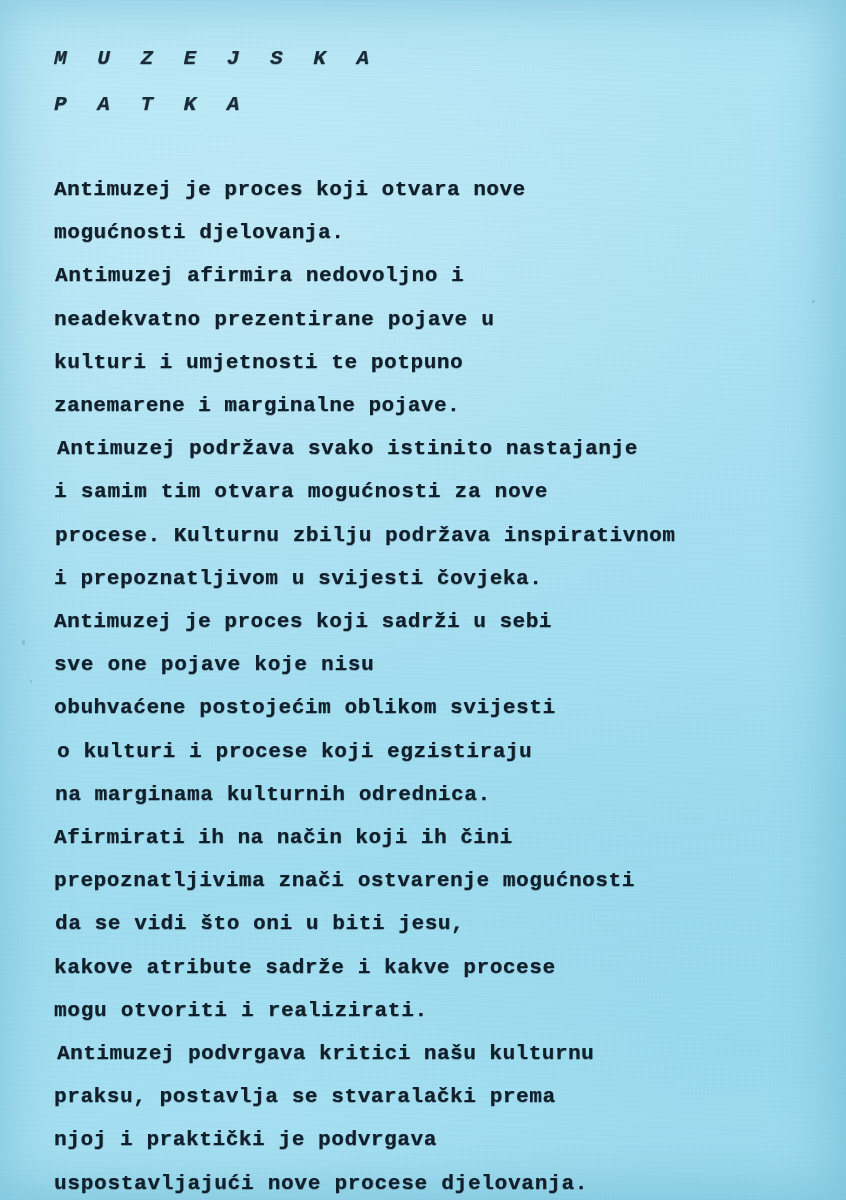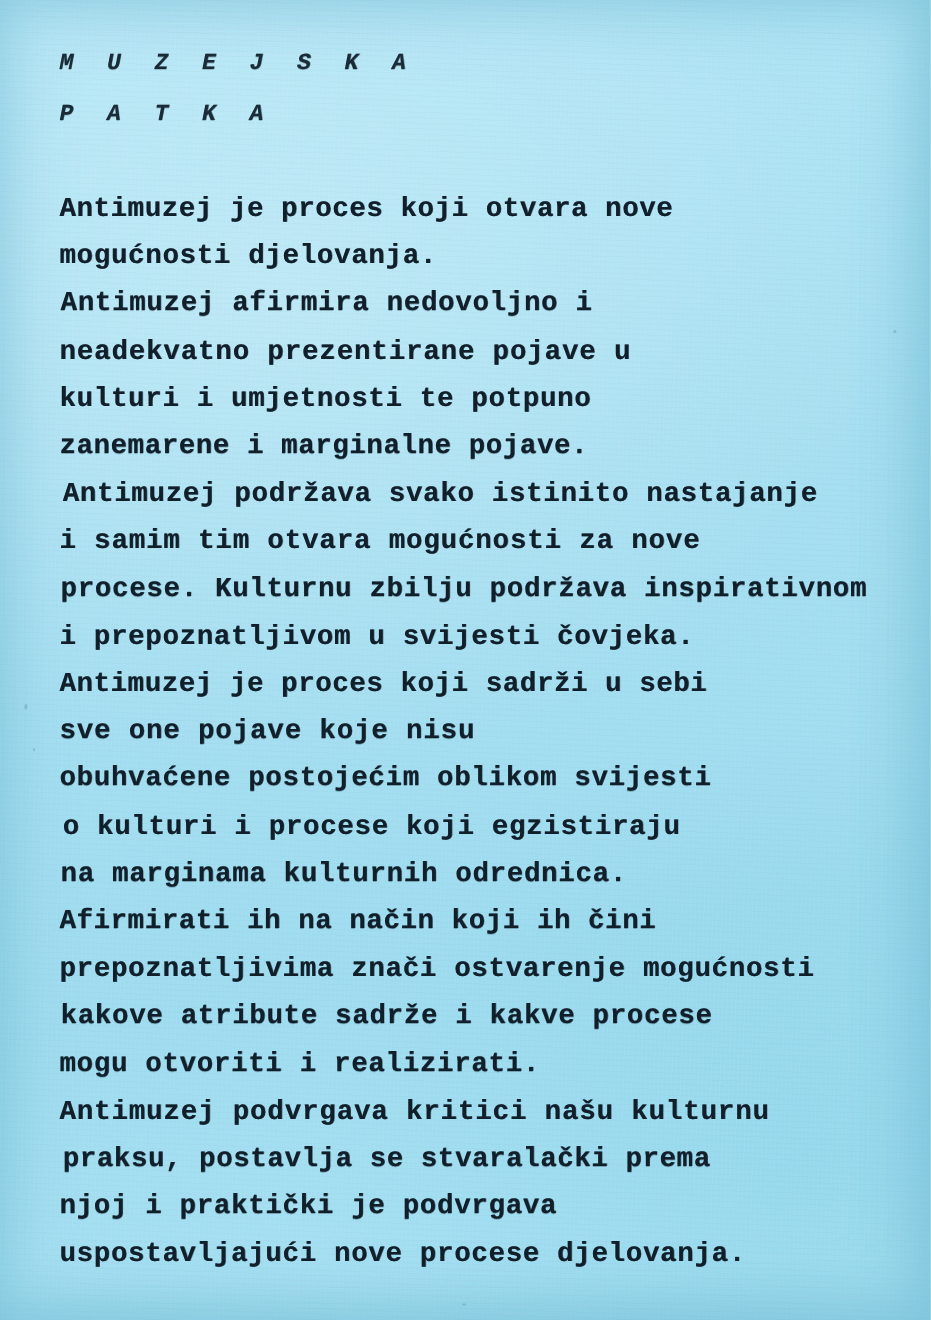--- a/index.html
+++ b/index.html
@@ -69,21 +69,21 @@
     font-weight: 700;
     text-shadow: 0.6px 0 0 rgba(20,35,50,0.45), 0 0.6px 0 rgba(20,35,50,0.25);
     font-style: italic;
   }
 
   .body-block {
     margin-top: 4px;
   }
   .body-line {
     color: #111f2b;
-    font-size: 25px;
+    font-size: 21px;
     line-height: 43.2px;
     letter-spacing: 0.6px;
     font-weight: 700;
     white-space: pre;
     text-shadow: 0.55px 0 0 rgba(17,31,43,0.5), 0 0.5px 0 rgba(17,31,43,0.3);
   }
   
   .body-line:nth-child(3n)   { margin-left: 1px; }
   .body-line:nth-child(4n)   { margin-left: 0; letter-spacing: 0.75px; }
   .body-line:nth-child(5n+1) { margin-left: 0px; letter-spacing: 0.5px; }
@@ -119,20 +119,21 @@
       <div class="body-line">i samim tim otvara mogućnosti za nove</div>
       <div class="body-line">procese. Kulturnu zbilju podržava inspirativnom</div>
       <div class="body-line">i prepoznatljivom u svijesti čovjeka.</div>
       <div class="body-line">Antimuzej je proces koji sadrži u sebi</div>
       <div class="body-line">sve one pojave koje nisu</div>
       <div class="body-line">obuhvaćene postojećim oblikom svijesti</div>
       <div class="body-line">o kulturi i procese koji egzistiraju</div>
       <div class="body-line">na marginama kulturnih odrednica.</div>
       <div class="body-line">Afirmirati ih na način koji ih čini</div>
       <div class="body-line">prepoznatljivima znači ostvarenje mogućnosti</div>
+      <div class="body-line">da se vidi što oni u biti jesu,</div>
       <div class="body-line">kakove atribute sadrže i kakve procese</div>
       <div class="body-line">mogu otvoriti i realizirati.</div>
       <div class="body-line">Antimuzej podvrgava kritici našu kulturnu</div>
       <div class="body-line">praksu, postavlja se stvaralački prema</div>
       <div class="body-line">njoj i praktički je podvrgava</div>
       <div class="body-line">uspostavljajući nove procese djelovanja.</div>
     </div>
 
   </div>
 </div>

